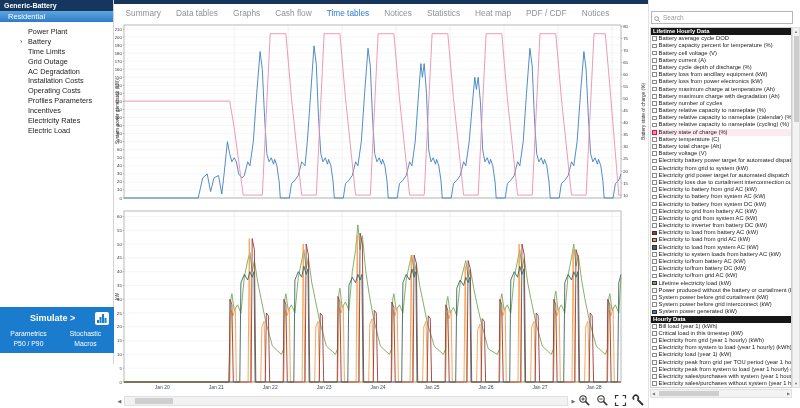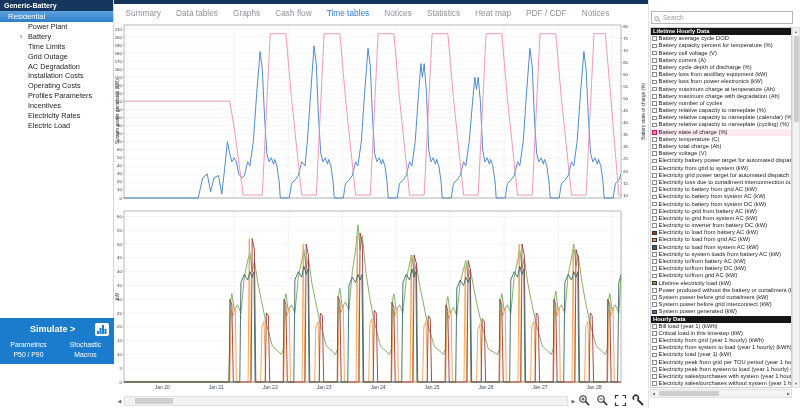--- a/index.html
+++ b/index.html
@@ -3,24 +3,24 @@
 <meta charset="utf-8">
 <style>
   html,body{margin:0;padding:0;background:#d8d8d8;}
   .app{position:relative;width:800px;height:408px;background:#fff;overflow:hidden;
        font-family:"Liberation Sans",sans-serif;-webkit-font-smoothing:antialiased;}
   .titlebar{position:absolute;left:0;top:0;width:800px;height:4px;background:#17365d;}
   
   .sidebar{position:absolute;left:0;top:0;width:114px;height:364px;background:#fff;border-right:1px solid #d4d4d4;box-sizing:border-box;}
   .case-header{height:11px;background:#17365d;color:#fff;font-size:7px;font-weight:bold;line-height:11px;padding-left:4px;white-space:nowrap;}
   .case-selected{height:11px;background:linear-gradient(#5ea5e0,#2e7cc8);color:#fff;font-size:7.5px;line-height:11px;padding-left:8px;}
-  .side-items{}
+  .side-items{margin-top:5px;}
   .side-item{position:relative;height:9.9px;line-height:9.9px;font-size:7.3px;color:#1c1c1c;padding-left:28px;white-space:nowrap;cursor:default;}
   .side-item .expander{position:absolute;left:20px;top:0;font-size:7px;color:#555;}
-  .simulate-panel{position:absolute;left:0;bottom:0;width:114px;height:46px;background:#1b7ccd;color:#fff;}
+  .simulate-panel{position:absolute;left:0;bottom:11px;width:114px;height:46px;background:#1b7ccd;color:#fff;}
   .simulate-row{position:relative;height:20px;}
   .simulate-label{position:absolute;left:30px;top:6px;font-size:9px;font-weight:bold;}
   .sim-icon{position:absolute;right:5px;top:4px;}
   .sim-grid{display:grid;grid-template-columns:57px 57px;row-gap:3px;font-size:6.8px;text-align:center;padding-top:3px;}
   
   .tabbar{position:absolute;left:114px;top:4px;width:742px;height:17px;background:#fff;display:flex;align-items:center;padding-left:4px;box-sizing:border-box;}
   .tab{font-size:8.3px;color:#8d929b;padding:0 7.5px;white-space:nowrap;cursor:default;}
   .tab.sel{color:#2e7cd6;}
   
   .charts{position:absolute;left:114px;top:21px;width:534px;height:372px;background:#fff;}

